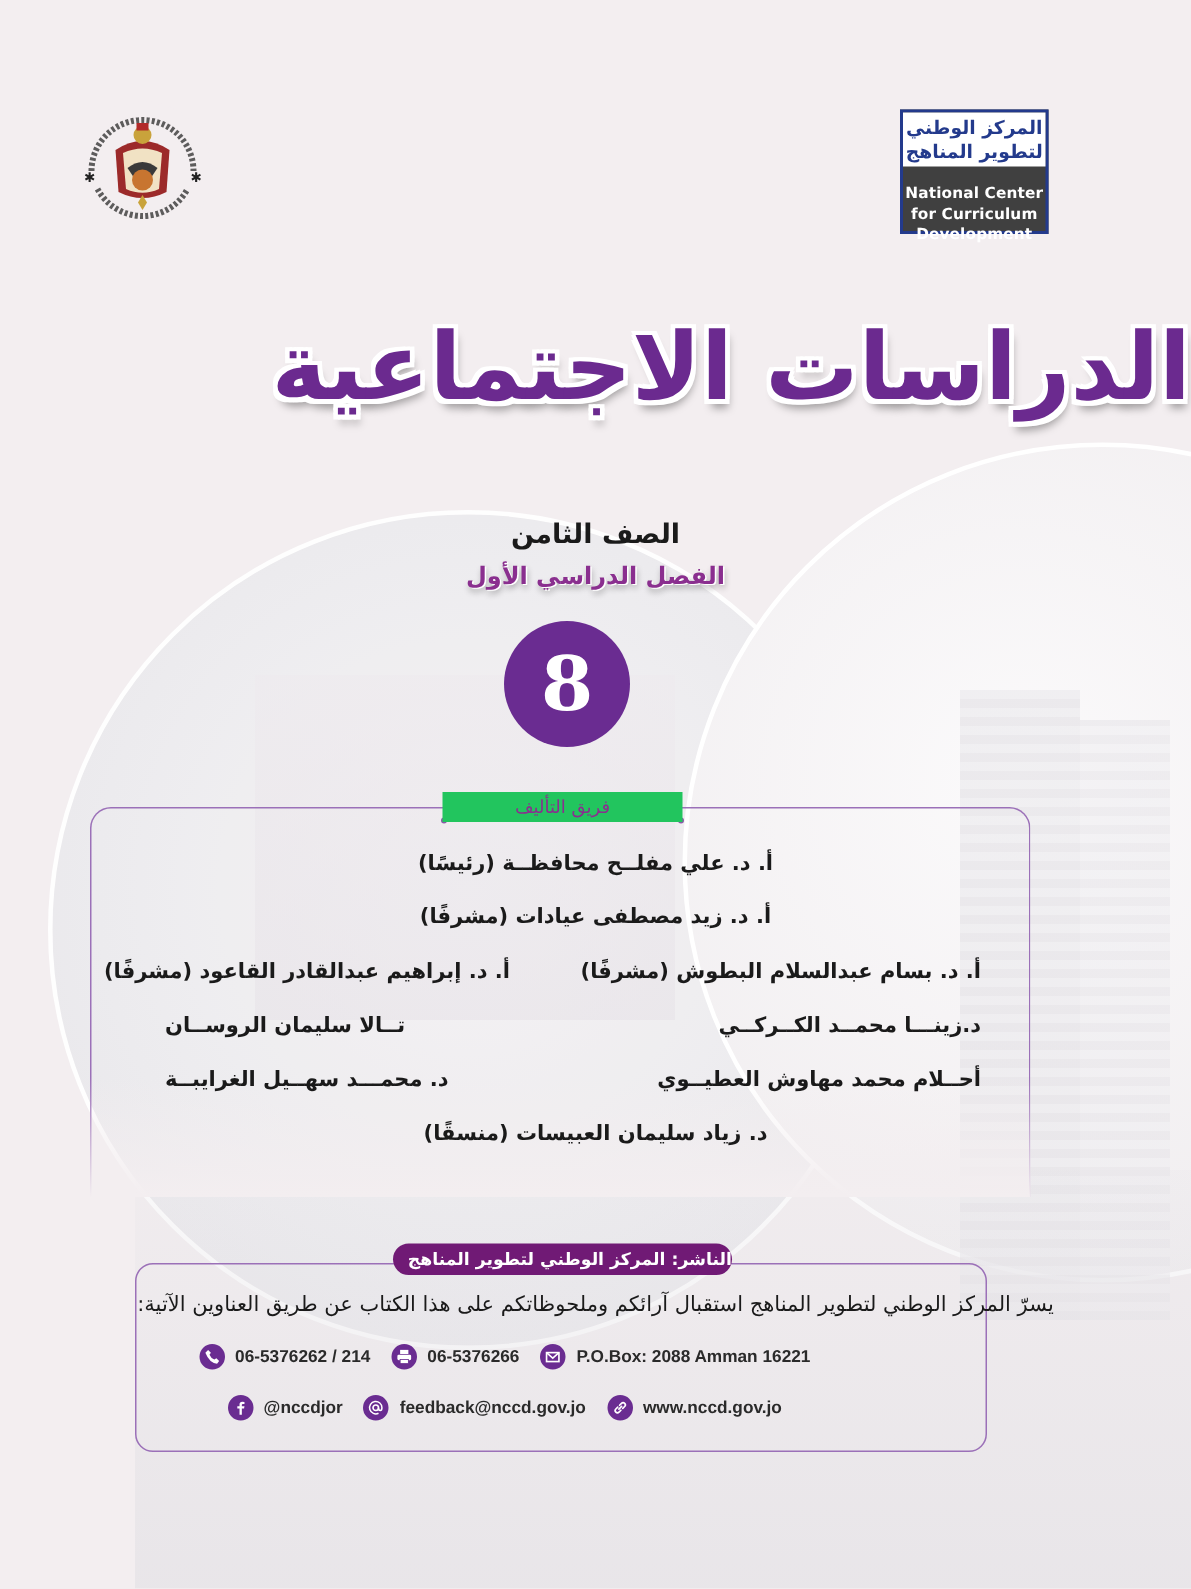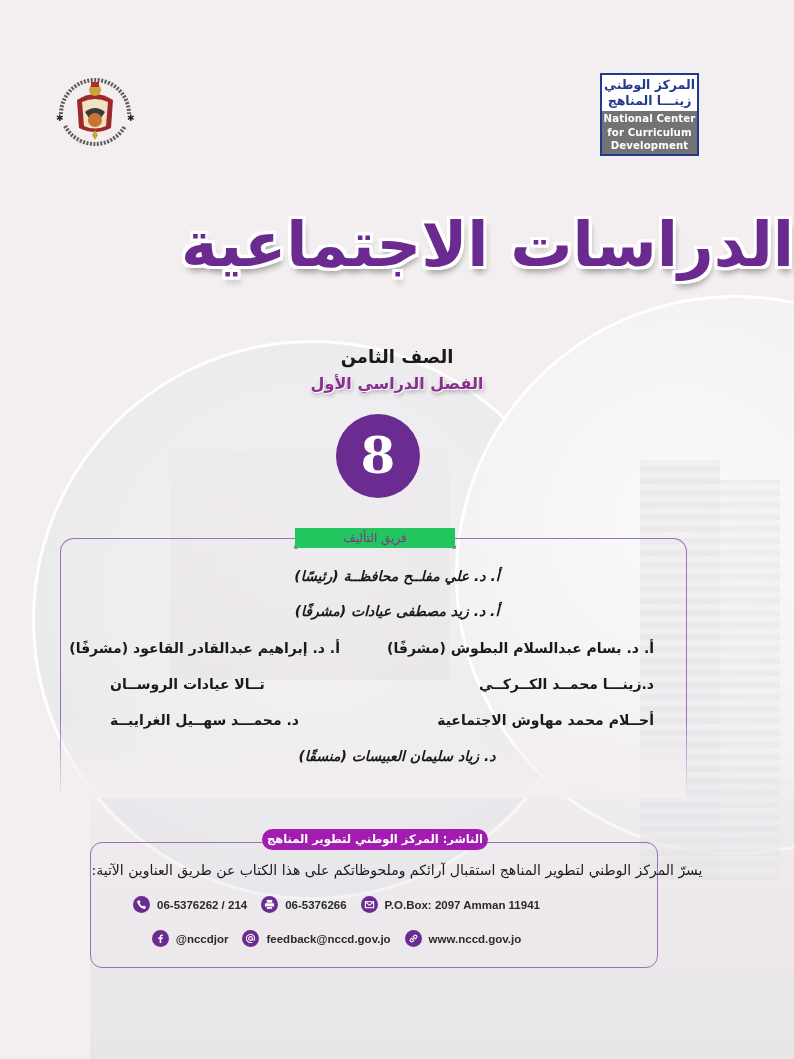--- a/index.html
+++ b/index.html
@@ -21,29 +21,29 @@
       background: radial-gradient(circle at 50% 45%, #f5f4f6 0%, #ecebee 60%, #e6e4e8 100%);
       border: 3px solid #ffffff; opacity: 0.95;
     }
     .bg-building-1 { position: absolute; left: 640px; top: 460px; width: 80px; height: 420px; background: repeating-linear-gradient(0deg, #e5e3e7 0 6px, #ecebee 6px 12px); opacity: .7; }
     .bg-building-2 { position: absolute; left: 720px; top: 480px; width: 60px; height: 400px; background: repeating-linear-gradient(0deg, #e7e5e9 0 6px, #efeef1 6px 12px); opacity: .6; }
     .bg-building-3 { position: absolute; left: 170px; top: 450px; width: 280px; height: 230px; background: linear-gradient(#eeeaee, #e7e3e8); opacity: .6; }
     .bg-ground { position: absolute; left: 90px; top: 780px; width: 704px; height: 279px; background: linear-gradient(180deg, rgba(230,228,232,0.2), rgba(228,226,230,0.7)); }
 
     .logo-nccd {
       position: absolute; left: 600px; top: 73px; width: 99px; height: 83px;
-      background: #737373; border: 2px solid #233a8c;
+      background: #404040; border: 2px solid #233a8c;
     }
     .logo-nccd .ar {
       background: #fff; height: 36px; color: #233a8c; font-size: 12.5px; font-weight: bold;
       text-align: center; line-height: 16px; padding-top: 2px; direction: rtl;
     }
     .logo-nccd .en {
       color: #fff; font-family: "DejaVu Sans", sans-serif; font-weight: bold; font-size: 10.2px; line-height: 13.5px;
-      text-align: center; padding-top: 1px; letter-spacing: 0.1px;
+      text-align: center; padding-top: 12px; letter-spacing: 0.1px;
     }
 
     .emblem {
       position: absolute; left: 47px; top: 66px; width: 96px; height: 96px; border-radius: 50%;
     }
     .emblem svg { width: 96px; height: 96px; }
 
     .title {
       position: absolute; left: 0; width: 794px; top: 208px; 
       direction: rtl; font-size: 62px; font-weight: bold; color: #6b2a8f;
@@ -76,31 +76,31 @@
     .authors-legend {
       position: absolute; left: 295px; top: 528px; width: 160px; height: 20px; background: #22c55e;
       text-align: center; direction: rtl; color: #8a2f8f; font-size: 12px; line-height: 20px;
     }
     .legend-dot { position: absolute; top: 545px; width: 4px; height: 4px; border-radius: 50%; background: #8a5aa8; }
 
     .author {
       position: absolute; direction: rtl; font-size: 14px; font-weight: bold; color: #1a1a1a;
       white-space: nowrap; font-family: "DejaVu Sans", sans-serif;
     }
-    .center { left: 0; width: 794px; text-align: center; font-style: italic; }
+    .center { left: 0; width: 794px; text-align: center; }
     .col-r { right: 140px; text-align: right; }
     .col-l { right: 460px; text-align: left; }
 
     .pub-box {
       position: absolute; left: 90px; top: 842px; width: 568px; height: 126px;
       border: 1px solid #9b70b8; border-radius: 12px;
     }
     .pub-label {
       position: absolute; left: 262px; top: 829px; width: 226px; height: 21px; border-radius: 11px;
-      background: #a21caf; color: #fff; font-size: 11.5px; font-weight: bold; text-align: center;
+      background: #701a75; color: #fff; font-size: 11.5px; font-weight: bold; text-align: right;
       line-height: 21px; direction: rtl;
     }
     .pub-intro {
       position: absolute; left: 0; width: 794px; top: 862px; text-align: center; direction: rtl;
       font-size: 14px; color: #1a1a1a;
     }
     .contact-row { position: absolute; left: 0; width: 673px; display: flex; justify-content: center; gap: 14px; direction: ltr; }
     .contact-item { display: flex; align-items: center; gap: 7px; font-size: 11.5px; font-weight: bold; color: #2a2a2a; font-family: "Liberation Sans", sans-serif; }
     .c-icon { width: 17px; height: 17px; border-radius: 50%; background: #6a2c91; display: flex; align-items: center; justify-content: center; }
     .c-icon svg { width: 11px; height: 11px; }
@@ -113,21 +113,21 @@
   <div class="bg-circle-big"></div>
   <div class="bg-building-3"></div>
   <div class="bg-building-1"></div>
   <div class="bg-building-2"></div>
   <div class="bg-ground"></div>
 </div>
 
 <div class="logo-nccd">
   <div class="ar">
     <div>المركز الوطني</div>
-    <div>زينـــا المناهج</div>
+    <div>لتطوير المناهج</div>
   </div>
   <div class="en">
     <div>National Center</div>
     <div>for Curriculum</div>
     <div>Development</div>
   </div>
 </div>
 
 <div class="emblem">
   <svg viewBox="0 0 96 96">
@@ -156,23 +156,23 @@
 <div class="legend-dot" style="left:452px"></div>
 <div class="authors-legend">فريق التأليف</div>
 
 <div class="author center" style="top:568px">أ. د. علي مفلــح محافظــة (رئيسًا)</div>
 <div class="author center" style="top:603px">أ. د. زيد مصطفى عيادات (مشرفًا)</div>
 
 <div class="author col-r" style="top:640px">أ. د. بسام عبدالسلام البطوش (مشرفًا)</div>
 <div class="author col-l" style="top:640px; right:auto; left:110px; width:230px;">أ. د. إبراهيم عبدالقادر القاعود (مشرفًا)</div>
 
 <div class="author col-r" style="top:676px">د.زينـــا محمــد الكــركــي</div>
-<div class="author col-l" style="top:676px; right:auto; left:110px; width:230px;">تــالا عيادات الروســان</div>
-
-<div class="author col-r" style="top:712px">أحــلام محمد مهاوش الاجتماعية</div>
+<div class="author col-l" style="top:676px; right:auto; left:110px; width:230px;">تــالا سليمان الروســان</div>
+
+<div class="author col-r" style="top:712px">أحــلام محمد مهاوش العطيــوي</div>
 <div class="author col-l" style="top:712px; right:auto; left:110px; width:230px;">د. محمـــد سهــيل الغرايبــة</div>
 
 <div class="author center" style="top:748px">د. زياد سليمان العبيسات (منسقًا)</div>
 
 <div class="pub-box"></div>
 <div class="pub-label">الناشر: المركز الوطني لتطوير المناهج</div>
 <div class="pub-intro">يسرّ المركز الوطني لتطوير المناهج استقبال آرائكم وملحوظاتكم على هذا الكتاب عن طريق العناوين الآتية:</div>
 
 <div class="contact-row" style="top:896px">
   <div class="contact-item">
@@ -193,21 +193,21 @@
     </span>
     <span>06-5376266</span>
   </div>
   <div class="contact-item">
     <span class="c-icon">
       <svg viewBox="0 0 12 12">
           <rect x="1.5" y="3" width="9" height="6.5" fill="none" stroke="#fff" stroke-width="1.2"></rect>
           <path d="M1.5 3 L6 7 L10.5 3" fill="none" stroke="#fff" stroke-width="1.1"></path>
         </svg>
     </span>
-    <span>P.O.Box: 2097 Amman 11941</span>
+    <span>P.O.Box: 2088 Amman 16221</span>
   </div>
 </div>
 
 <div class="contact-row" style="top:930px">
   <div class="contact-item">
     <span class="c-icon">
       <svg viewBox="0 0 12 12">
           <path d="M6.8 11 V6.6 H8.4 L8.7 4.9 H6.8 V3.9 Q6.8 3.3 7.5 3.3 H8.7 V1.8 Q8 1.6 7.1 1.6 Q5.1 1.6 5.1 3.7 V4.9 H3.5 V6.6 H5.1 V11 Z" fill="#fff"></path>
         </svg>
     </span>

